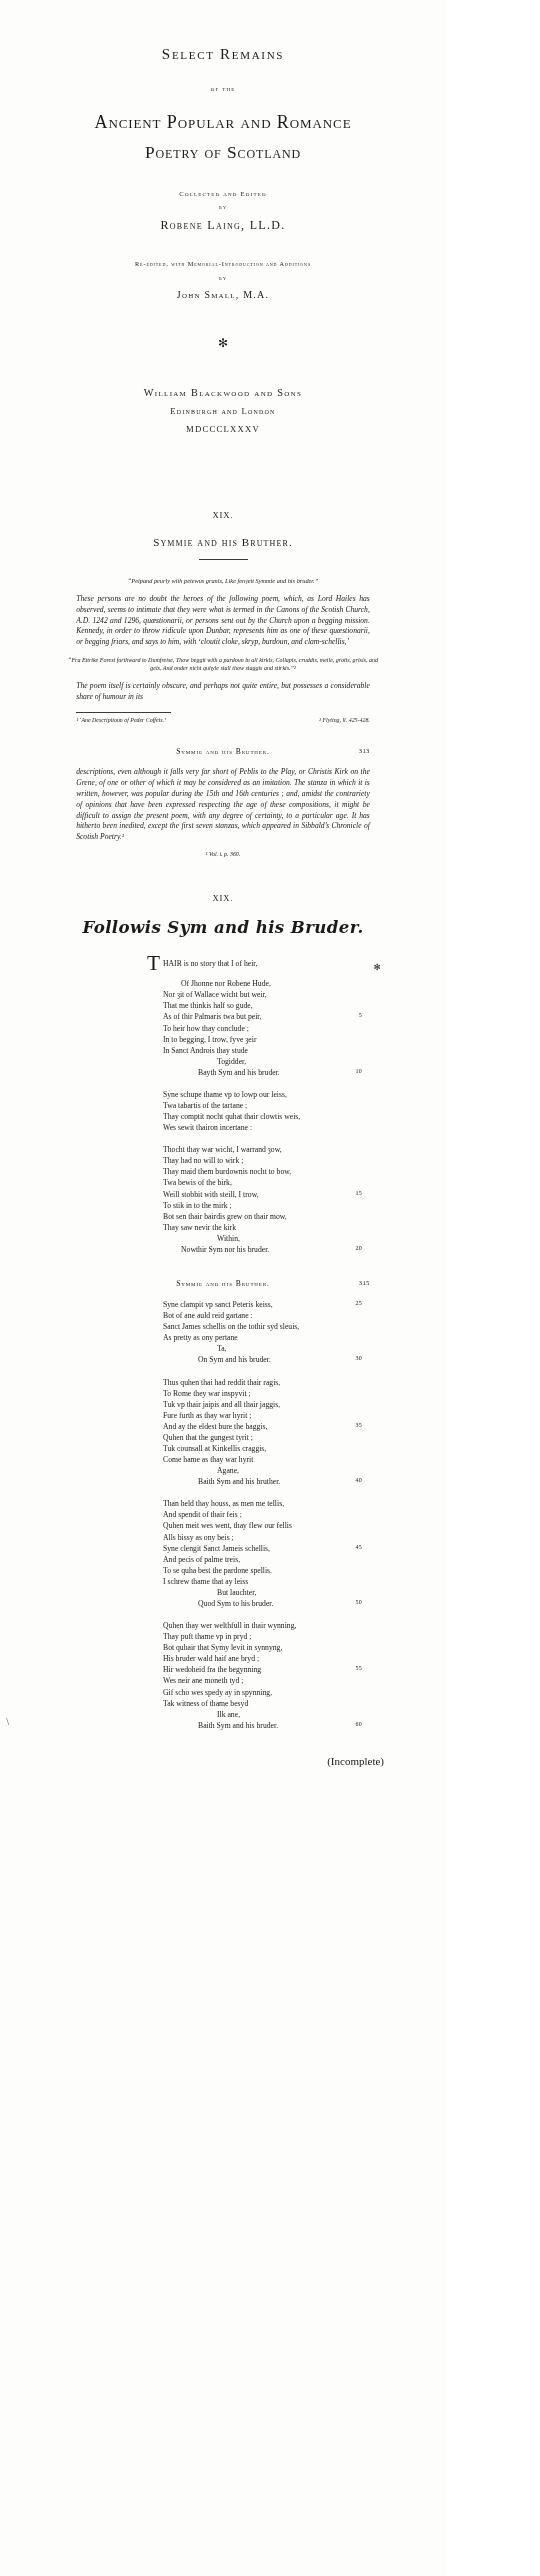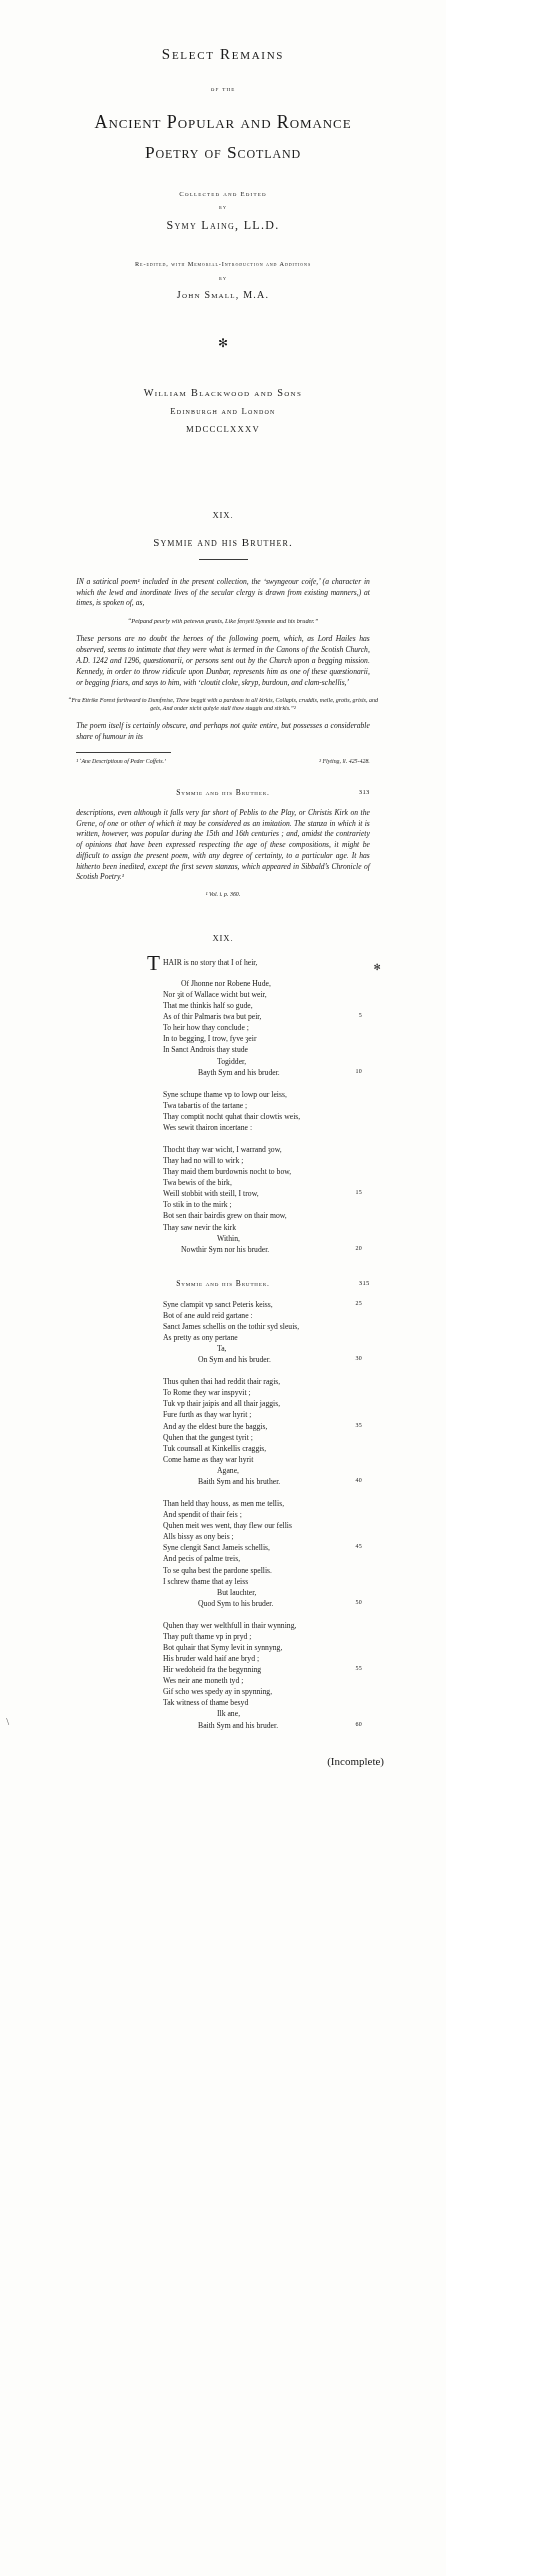--- a/index.html
+++ b/index.html
@@ -270,35 +270,34 @@
 
 <div class="page">
 
   <div class="titleblock center">
     <div class="t-main">Select Remains</div>
     <div class="t-of">of the</div>
     <div class="t-big1">Ancient Popular and Romance</div>
     <div class="t-big2">Poetry of Scotland</div>
     <div class="t-sub">Collected and Edited</div>
     <div class="t-by">by</div>
-    <div class="t-author">Symy Laing, LL.D.</div>
+    <div class="t-author">Robene Laing, LL.D.</div>
     <div class="t-sub2">Re-edited, with Memorial-Introduction and Additions</div>
     <div class="t-by">by</div>
     <div class="t-author2">John Small, M.A.</div>
     <div class="asterisk">✻</div>
     <div class="t-pub">William Blackwood and Sons</div>
     <div class="t-place">Edinburgh and London</div>
     <div class="t-date">MDCCCLXXXV</div>
   </div>
 
   <div class="sec-num">XIX.</div>
   <div class="sec-title">Symmie and his Bruther.</div>
   <div class="rule"></div>
 
-  <div class="prose">IN a satirical poem¹ included in the present collection, the ‘swyngeour coife,’ (a character in which the lewd and inordinate lives of the secular clergy is drawn from existing manners,) at times, is spoken of, as,</div>
   <div class="verse-quote">“Peipand peurly with petewus granis,
 Like fenȝeit Symmie and his bruder.”</div>
   <div class="prose">These persons are no doubt the heroes of the following poem, which, as Lord Hailes has observed, seems to intimate that they were what is termed in the Canons of the Scotish Church, A.D. 1242 and 1296, quæstionarii, or persons sent out by the Church upon a begging mission.   Kennedy, in order to throw ridicule upon Dunbar, represents him as one of these quæstionarii, or begging friars, and says to him, with ‘cloutit cloke, skryp, burdoun, and clam-schellis,’</div>
   <div class="verse-quote2">“Fra Ettrike Forest furthward to Dumfreise,
 Thow beggit with a pardoun in all kirkis,
 Collapis, cruddis, meile, grotis, grisis, and geis,
 And onder nicht quhyle stall thow staggis and stirkis.”²</div>
   <div class="prose">The poem itself is certainly obscure, and perhaps not quite entire, but possesses a considerable share of humour in its</div>
 
   <div class="footnote-rule"></div>
@@ -309,20 +308,21 @@
 
   <div class="runhead">
     <span>Symmie and his Bruther.</span>
     <span class="pageno">313</span>
   </div>
 
   <div class="prose">descriptions, even although it falls very far short of Peblis to the Play, or Christis Kirk on the Grene, of one or other of which it may be considered as an imitation.  The stanza in which it is written, however, was popular during the 15th and 16th centuries ; and, amidst the contrariety of opinions that have been expressed respecting the age of these compositions, it might be difficult to assign the present poem, with any degree of certainty, to a particular age.  It has hitherto been inedited, except the first seven stanzas, which appeared in Sibbald’s Chronicle of Scotish Poetry.¹</div>
   <div class="footnote-single">¹ Vol. i. p. 360.</div>
 
   <div class="poem-num">XIX.</div>
+  <div class="poem-title">Followis Sym and his Bruder.</div>
 
   <div class="poem" id="poem-body">
       <div class="stanza">
         <div class="dropcap-line"><span class="dropcap">T</span><span>HAIR is no story that I of heir,</span></div>
         <div class="line ind1">Of Jhonne nor Robene Hude,</div>
         <div class="line">Nor ȝit of Wallace wicht but weir,</div>
         <div class="line">That me thinkis half so gude,</div>
         <div class="line">As of thir Palmaris twa but peir,<span class="num">5</span></div>
         <div class="line">To heir how thay conclude ;</div>
         <div class="line">In to begging, I trow, fyve ȝeir</div>

